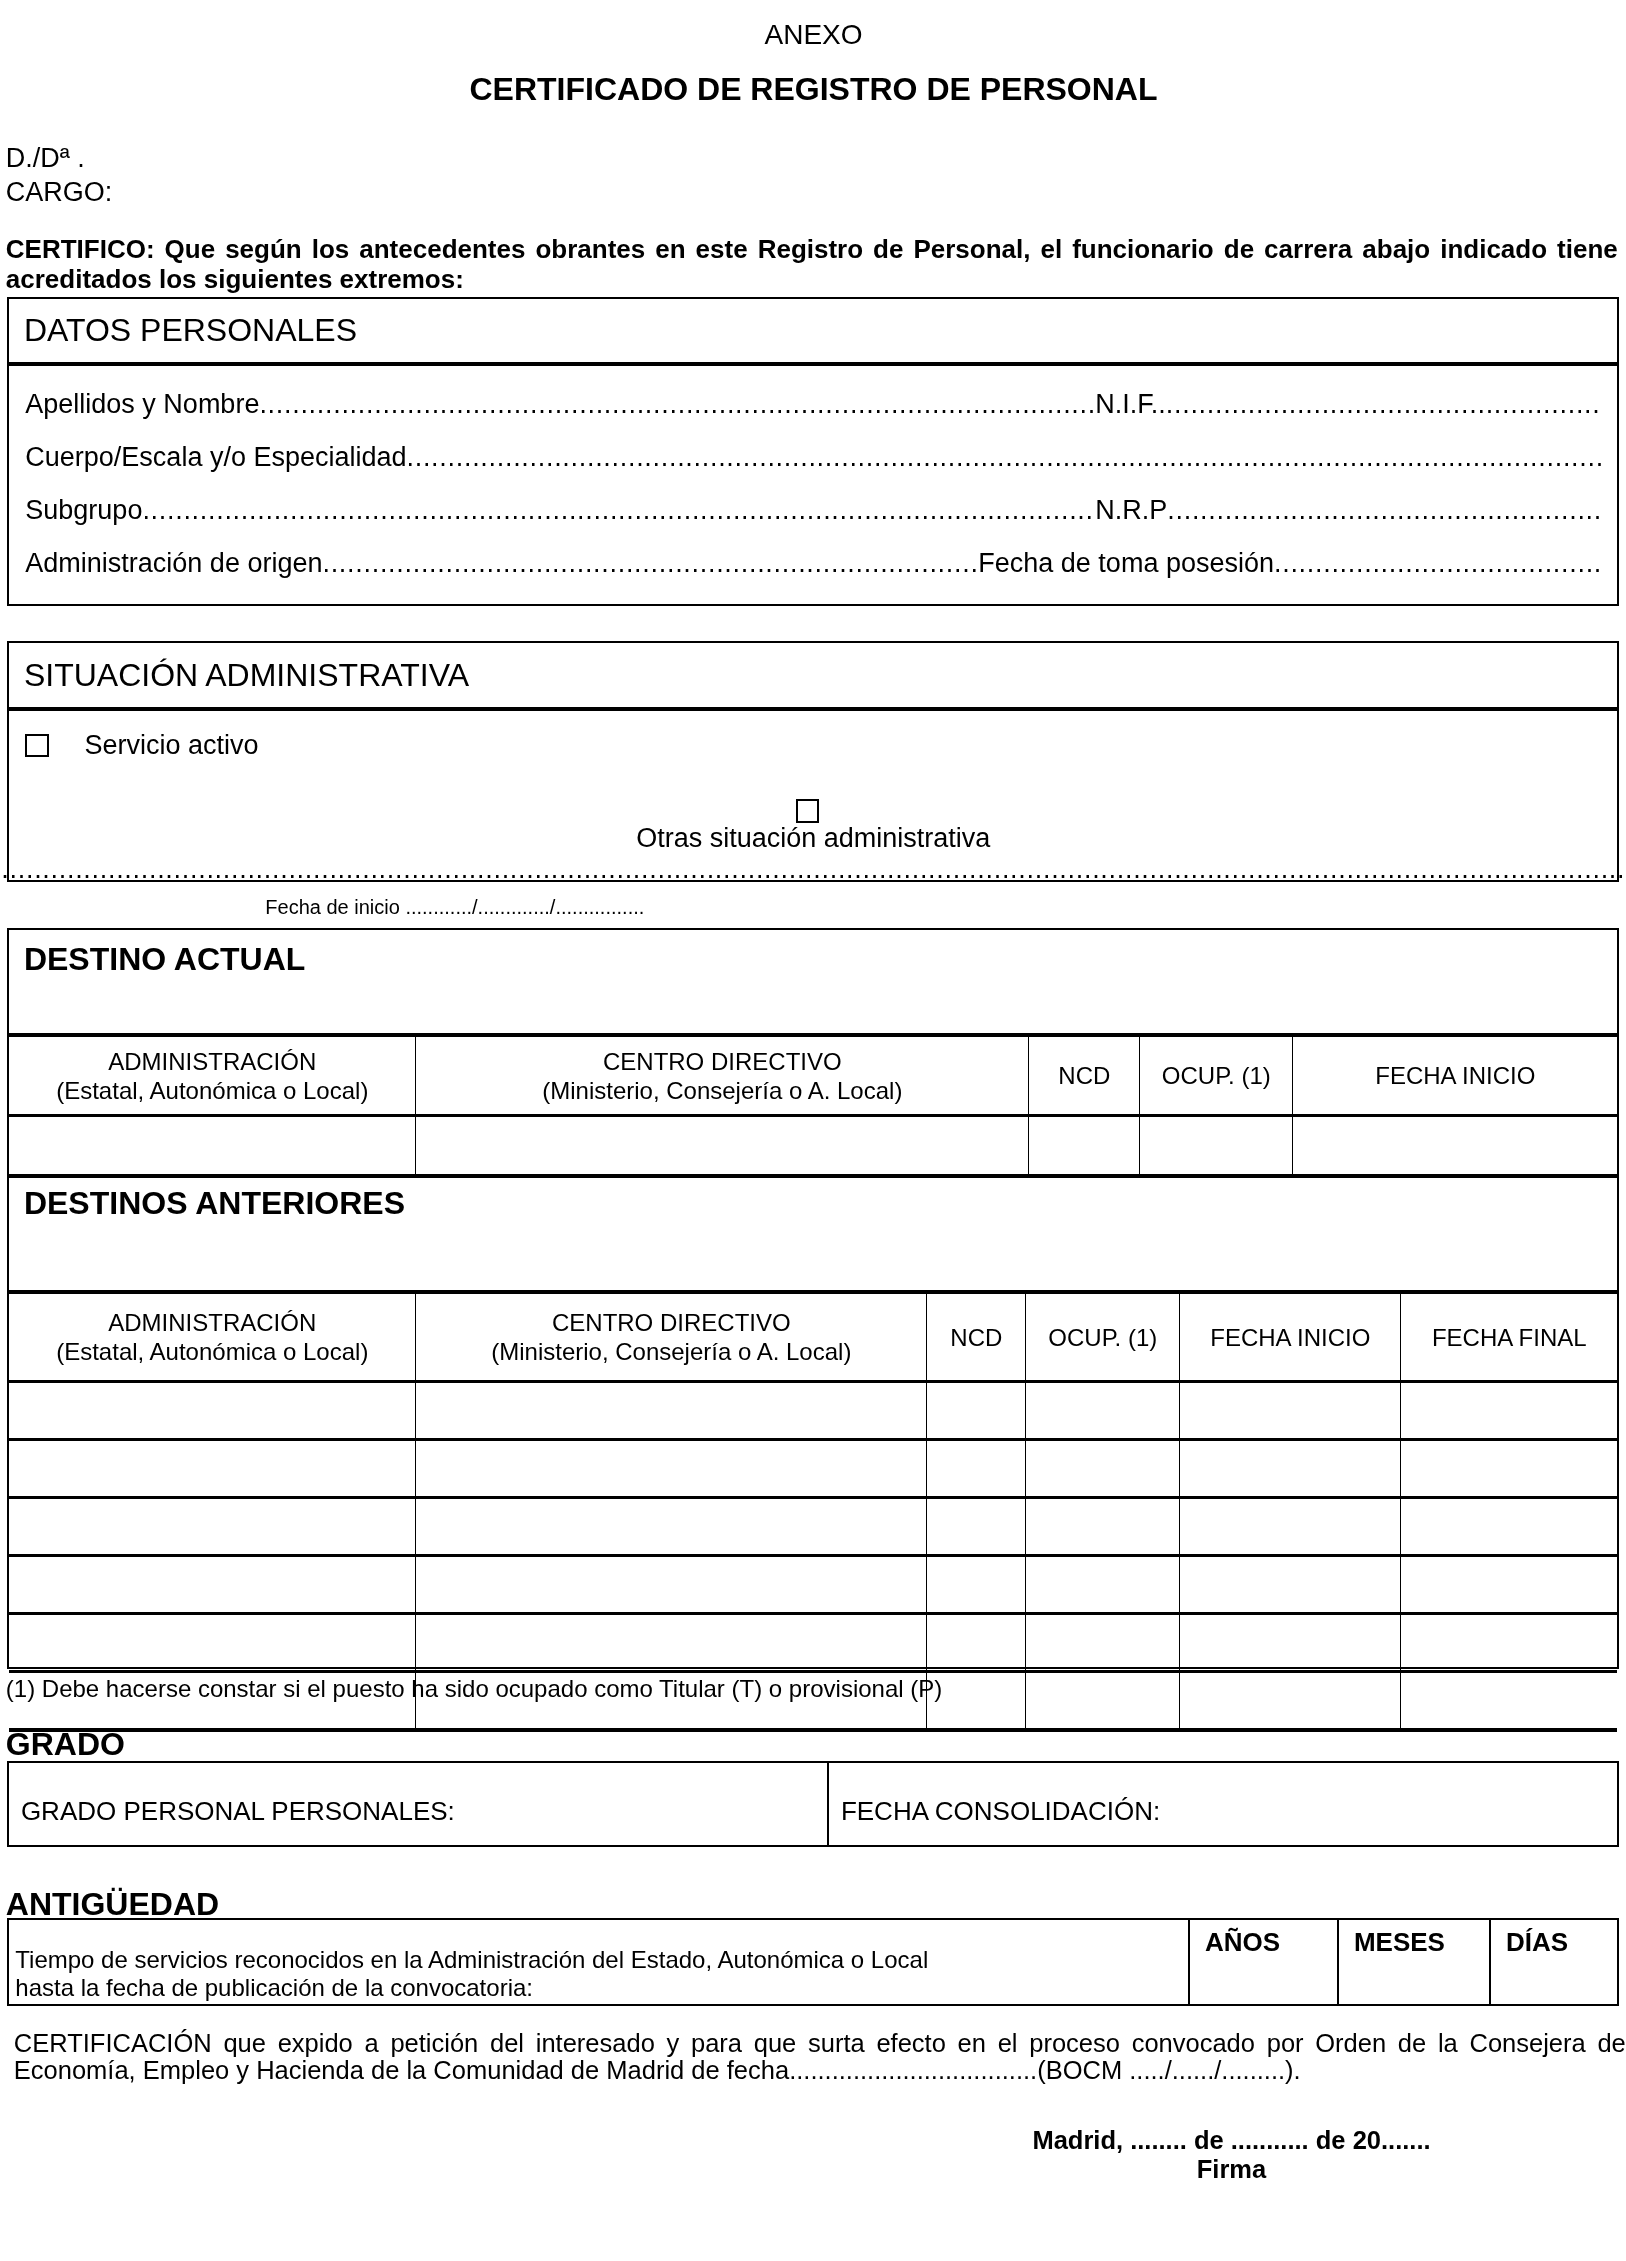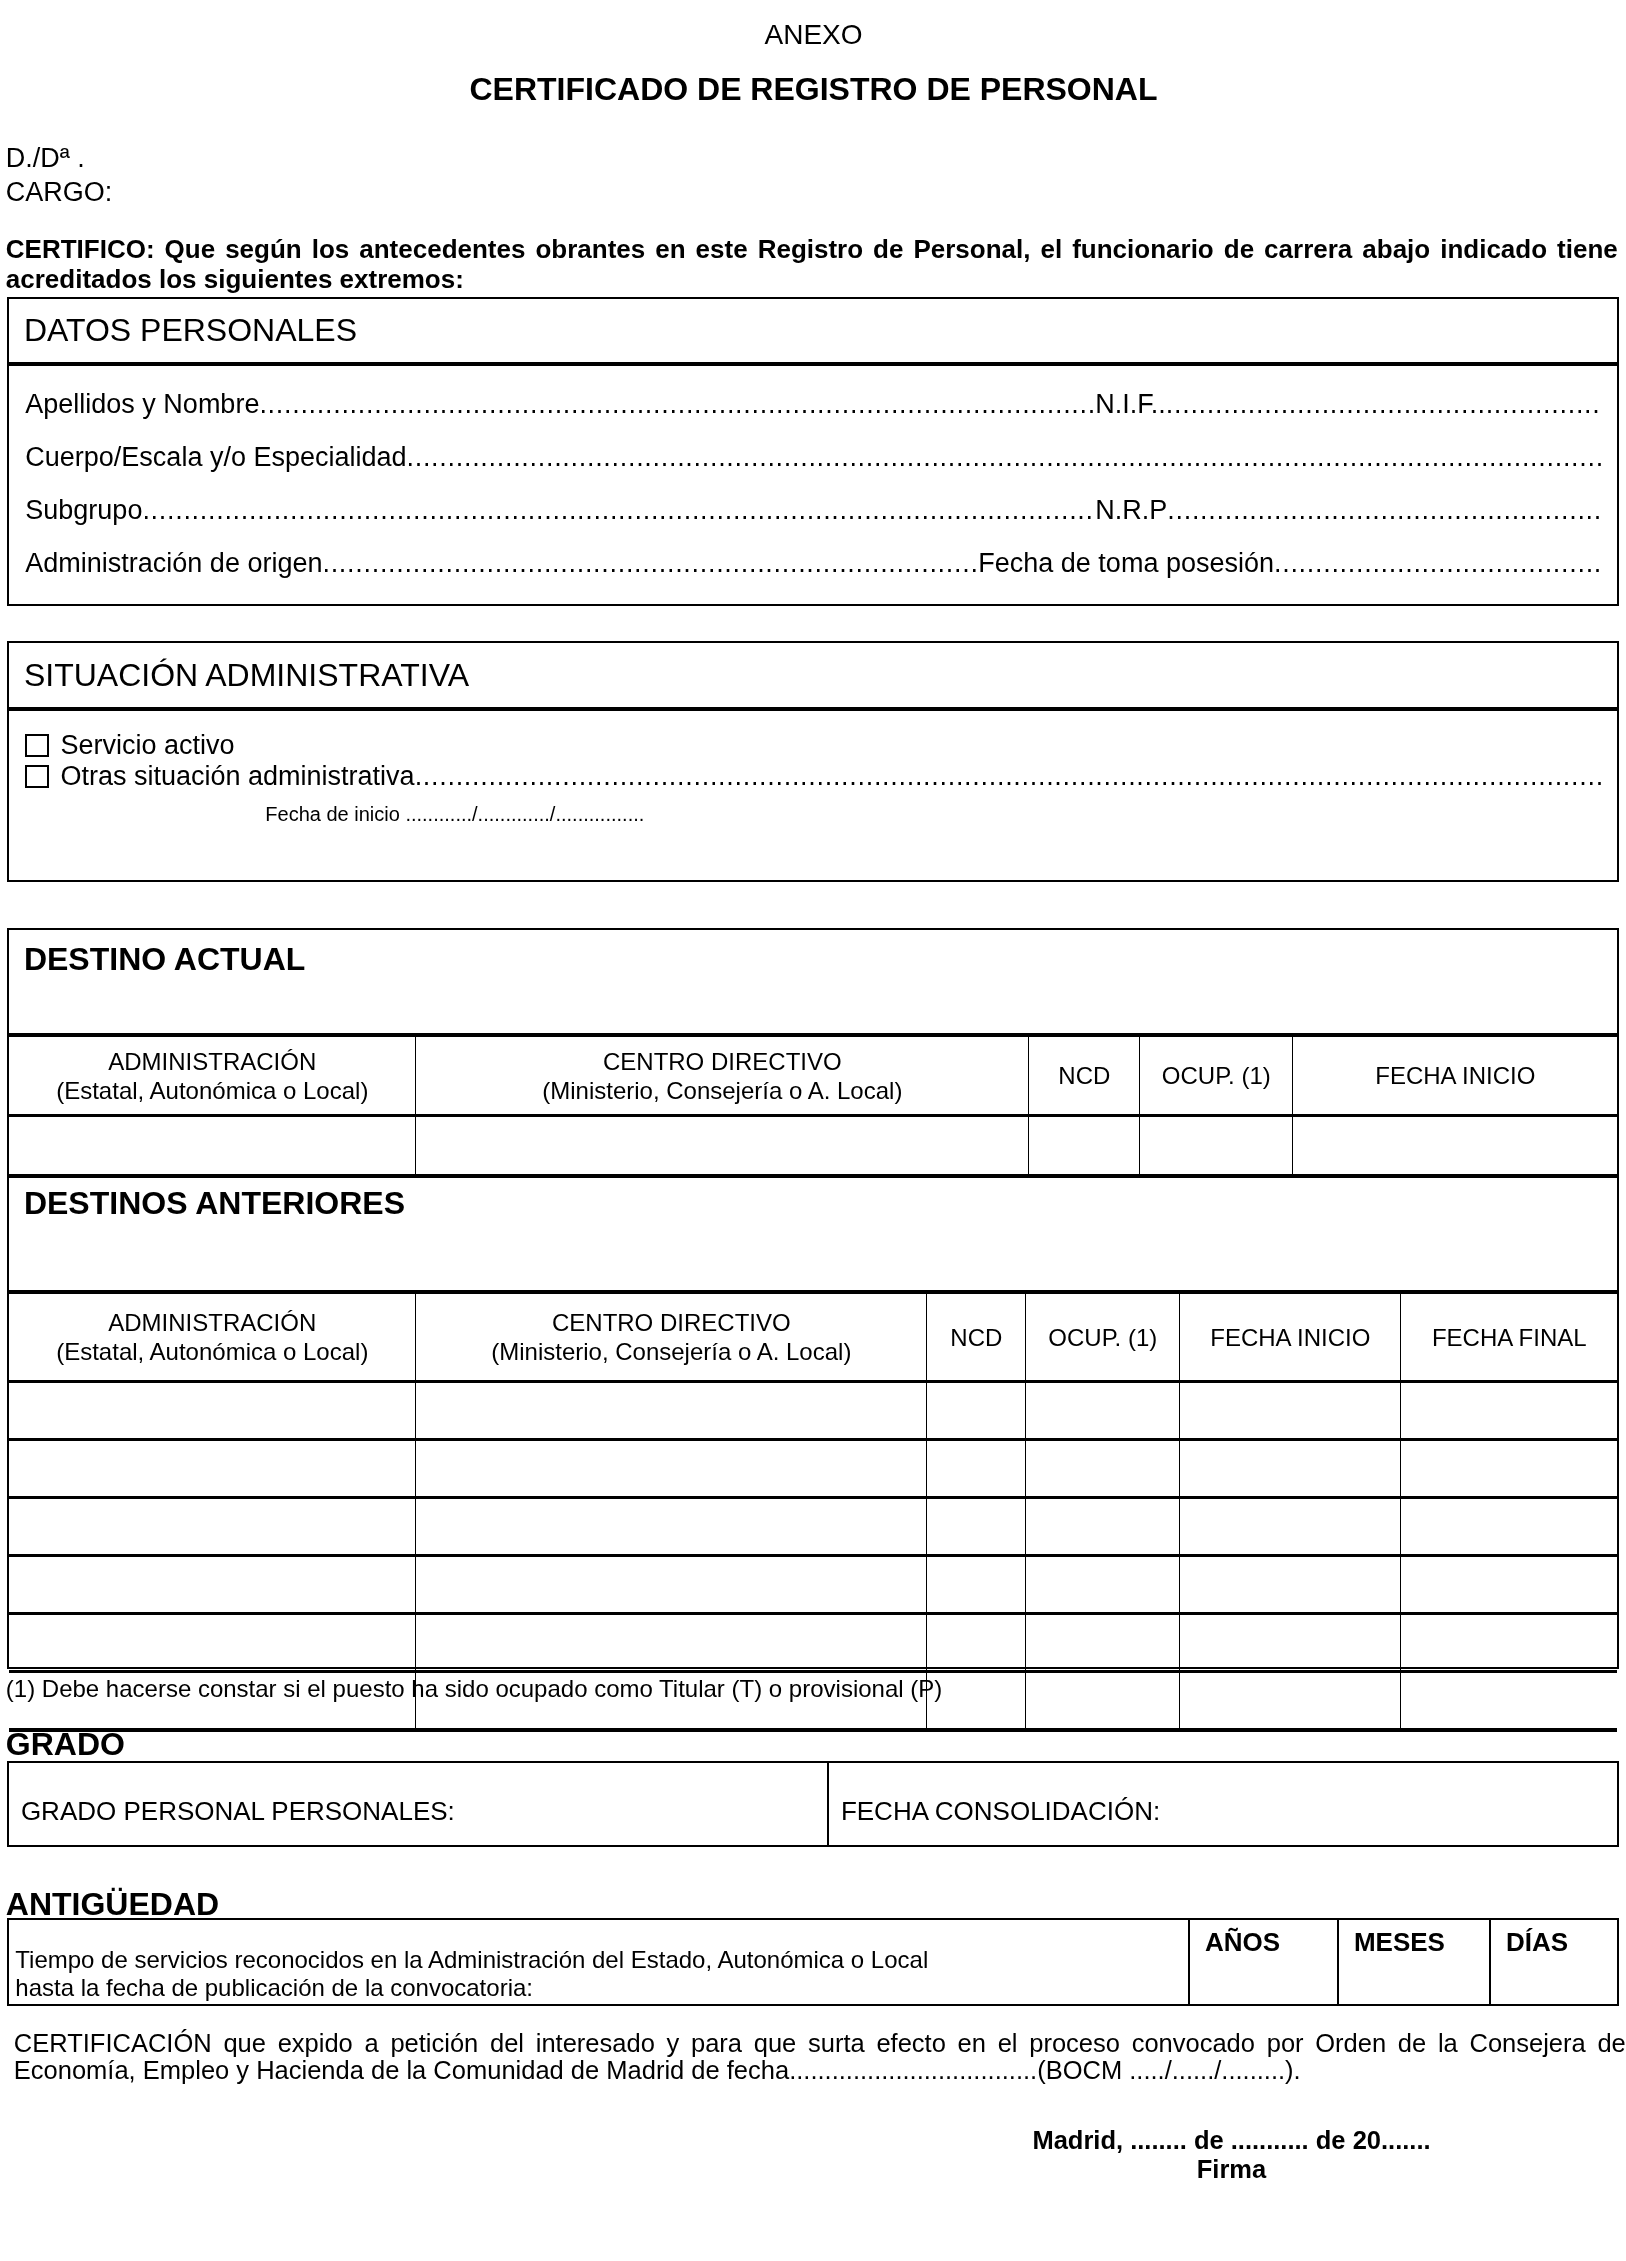--- a/index.html
+++ b/index.html
@@ -26,22 +26,22 @@
   .frow{display:flex;align-items:baseline;margin-top:22px;line-height:31px;white-space:nowrap;}
   .frow.first{margin-top:23px;}
   .seg{display:flex;overflow:hidden;align-items:baseline;}
   .seg1{width:1070px;flex:none;}
   .seg1b{width:953px;flex:none;}
   .segfill{flex:1;}
   .lead{flex:1;overflow:hidden;white-space:nowrap;letter-spacing:0.7px;}
   .lbl{flex:none;}
   
   .cbrow{display:flex;align-items:center;margin:0 16px;font-size:27px;line-height:31px;}
-  .cbrow1{margin-top:19px;}
-  .cbrow2{}
+  .cbrow1{margin-top:19px;gap:24px;}
+  .cbrow2{margin-top:38px;flex-direction:column;}
   .cb{width:19.6px;height:19.6px;border:2.2px solid #000;margin-right:11.6px;flex:none;}
   .fecharow{margin-left:256px;margin-top:7.3px;font-size:20px;line-height:31px;}
   
   .sec-title{display:flex;align-items:center;padding-left:14.6px;font-size:32px;font-weight:bold;}
   .st1{height:59px;}
   .st2{height:68px;}
   .st2 span{position:relative;top:-8.7px;}
   .t{display:grid;border-top:4.4px solid #000;border-bottom:4.4px solid #000;font-size:24px;margin-top:44px;}
   .t1{grid-template-columns:406px 613px 111px 153px 1fr;grid-template-rows:77px;grid-auto-rows:60px;}
   .t2{grid-template-columns:406px 511px 99px 154px 221px 1fr;grid-template-rows:86px;grid-auto-rows:58px;}

